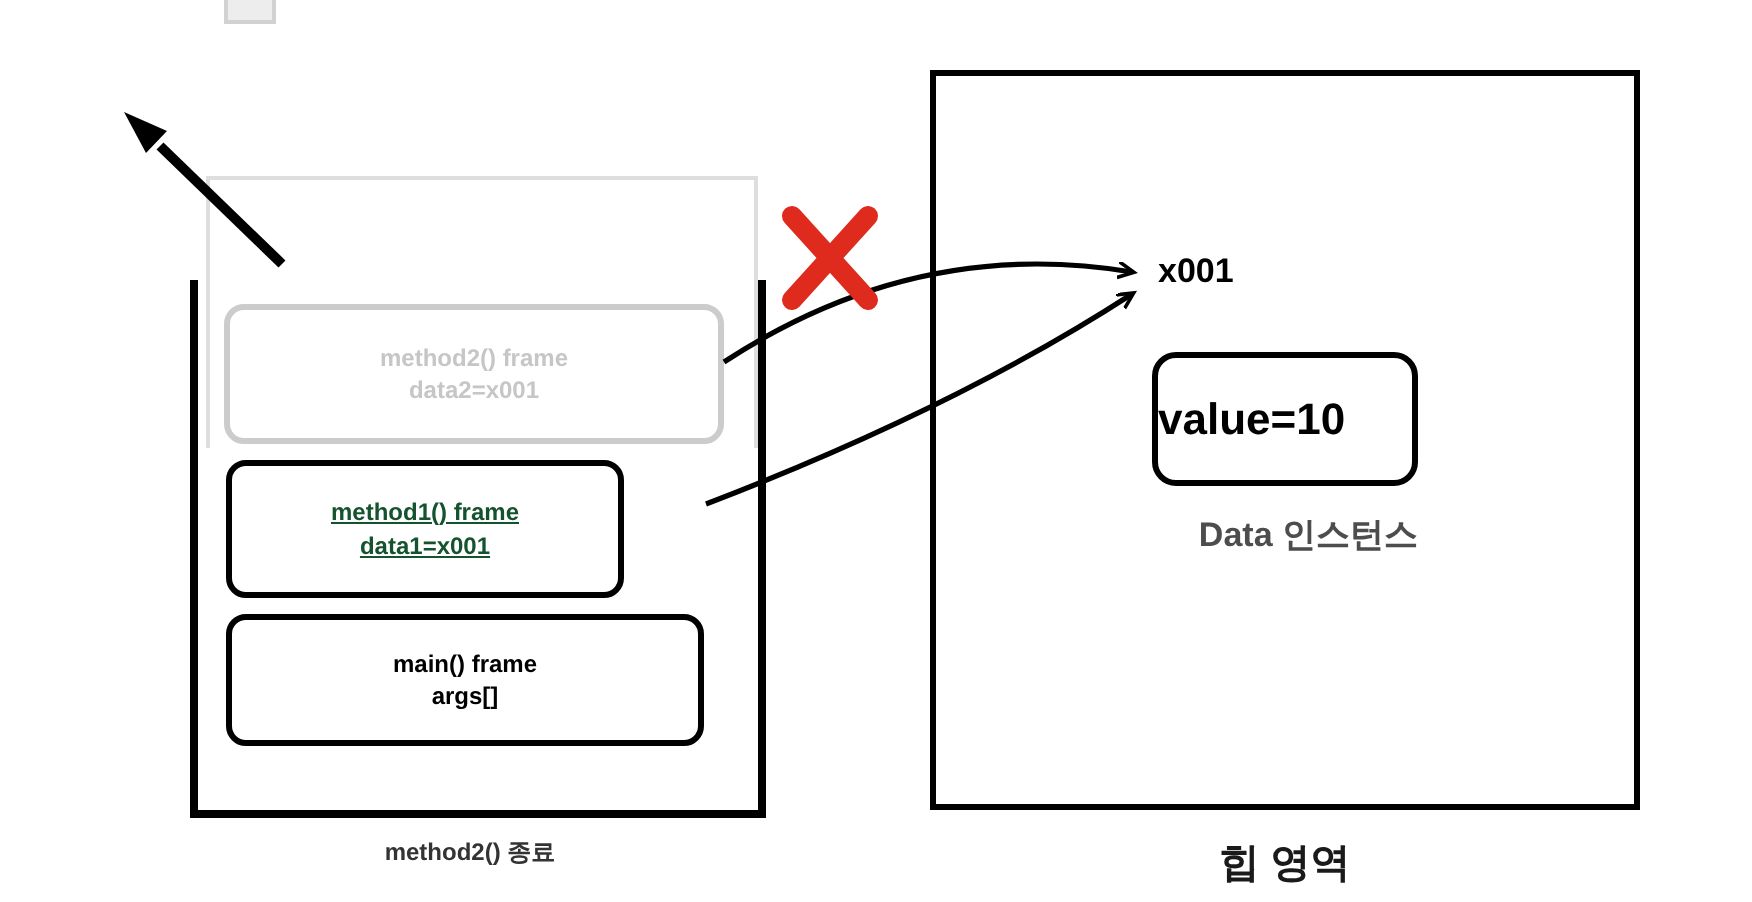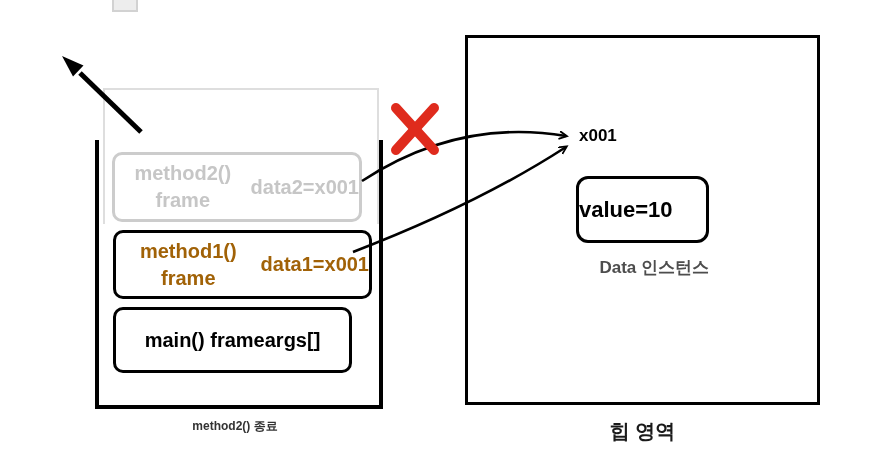--- a/index.html
+++ b/index.html
@@ -34,39 +34,40 @@
   .stack-box {
     left: 95px; top: 140px; width: 280px; height: 265px;
     border-left: 4px solid #000;
     border-right: 4px solid #000;
     border-bottom: 4px solid #000;
   }
 
   .frame {
     border-radius: 10px;
     display: flex;
-    flex-direction: row;
+    flex-direction: column;
     align-items: center;
     justify-content: center;
     text-align: center;
     font-weight: bold;
-    font-size: 20px;
+    font-size: 12px;
     line-height: 1.35;
     background: #ffffff;
     box-sizing: border-box;
   }
   .frame-method2 {
     left: 112px; top: 152px; width: 250px; height: 70px;
     border: 3px solid #cccccc;
     color: #c6c6c6;
   }
   .frame-method1 {
-    left: 113px; top: 230px; width: 259px; height: 69px;
+    left: 113px; top: 230px; width: 199px; height: 69px;
     border: 3.5px solid #000000;
-    color: #a16207;
+    color: #14532d;
+    text-decoration: underline;
   }
   .frame-main {
     left: 113px; top: 307px; width: 239px; height: 66px;
     border: 3.5px solid #000000;
     color: #000000;
   }
 
   
   .heap-box {
     left: 465px; top: 35px; width: 355px; height: 370px;

